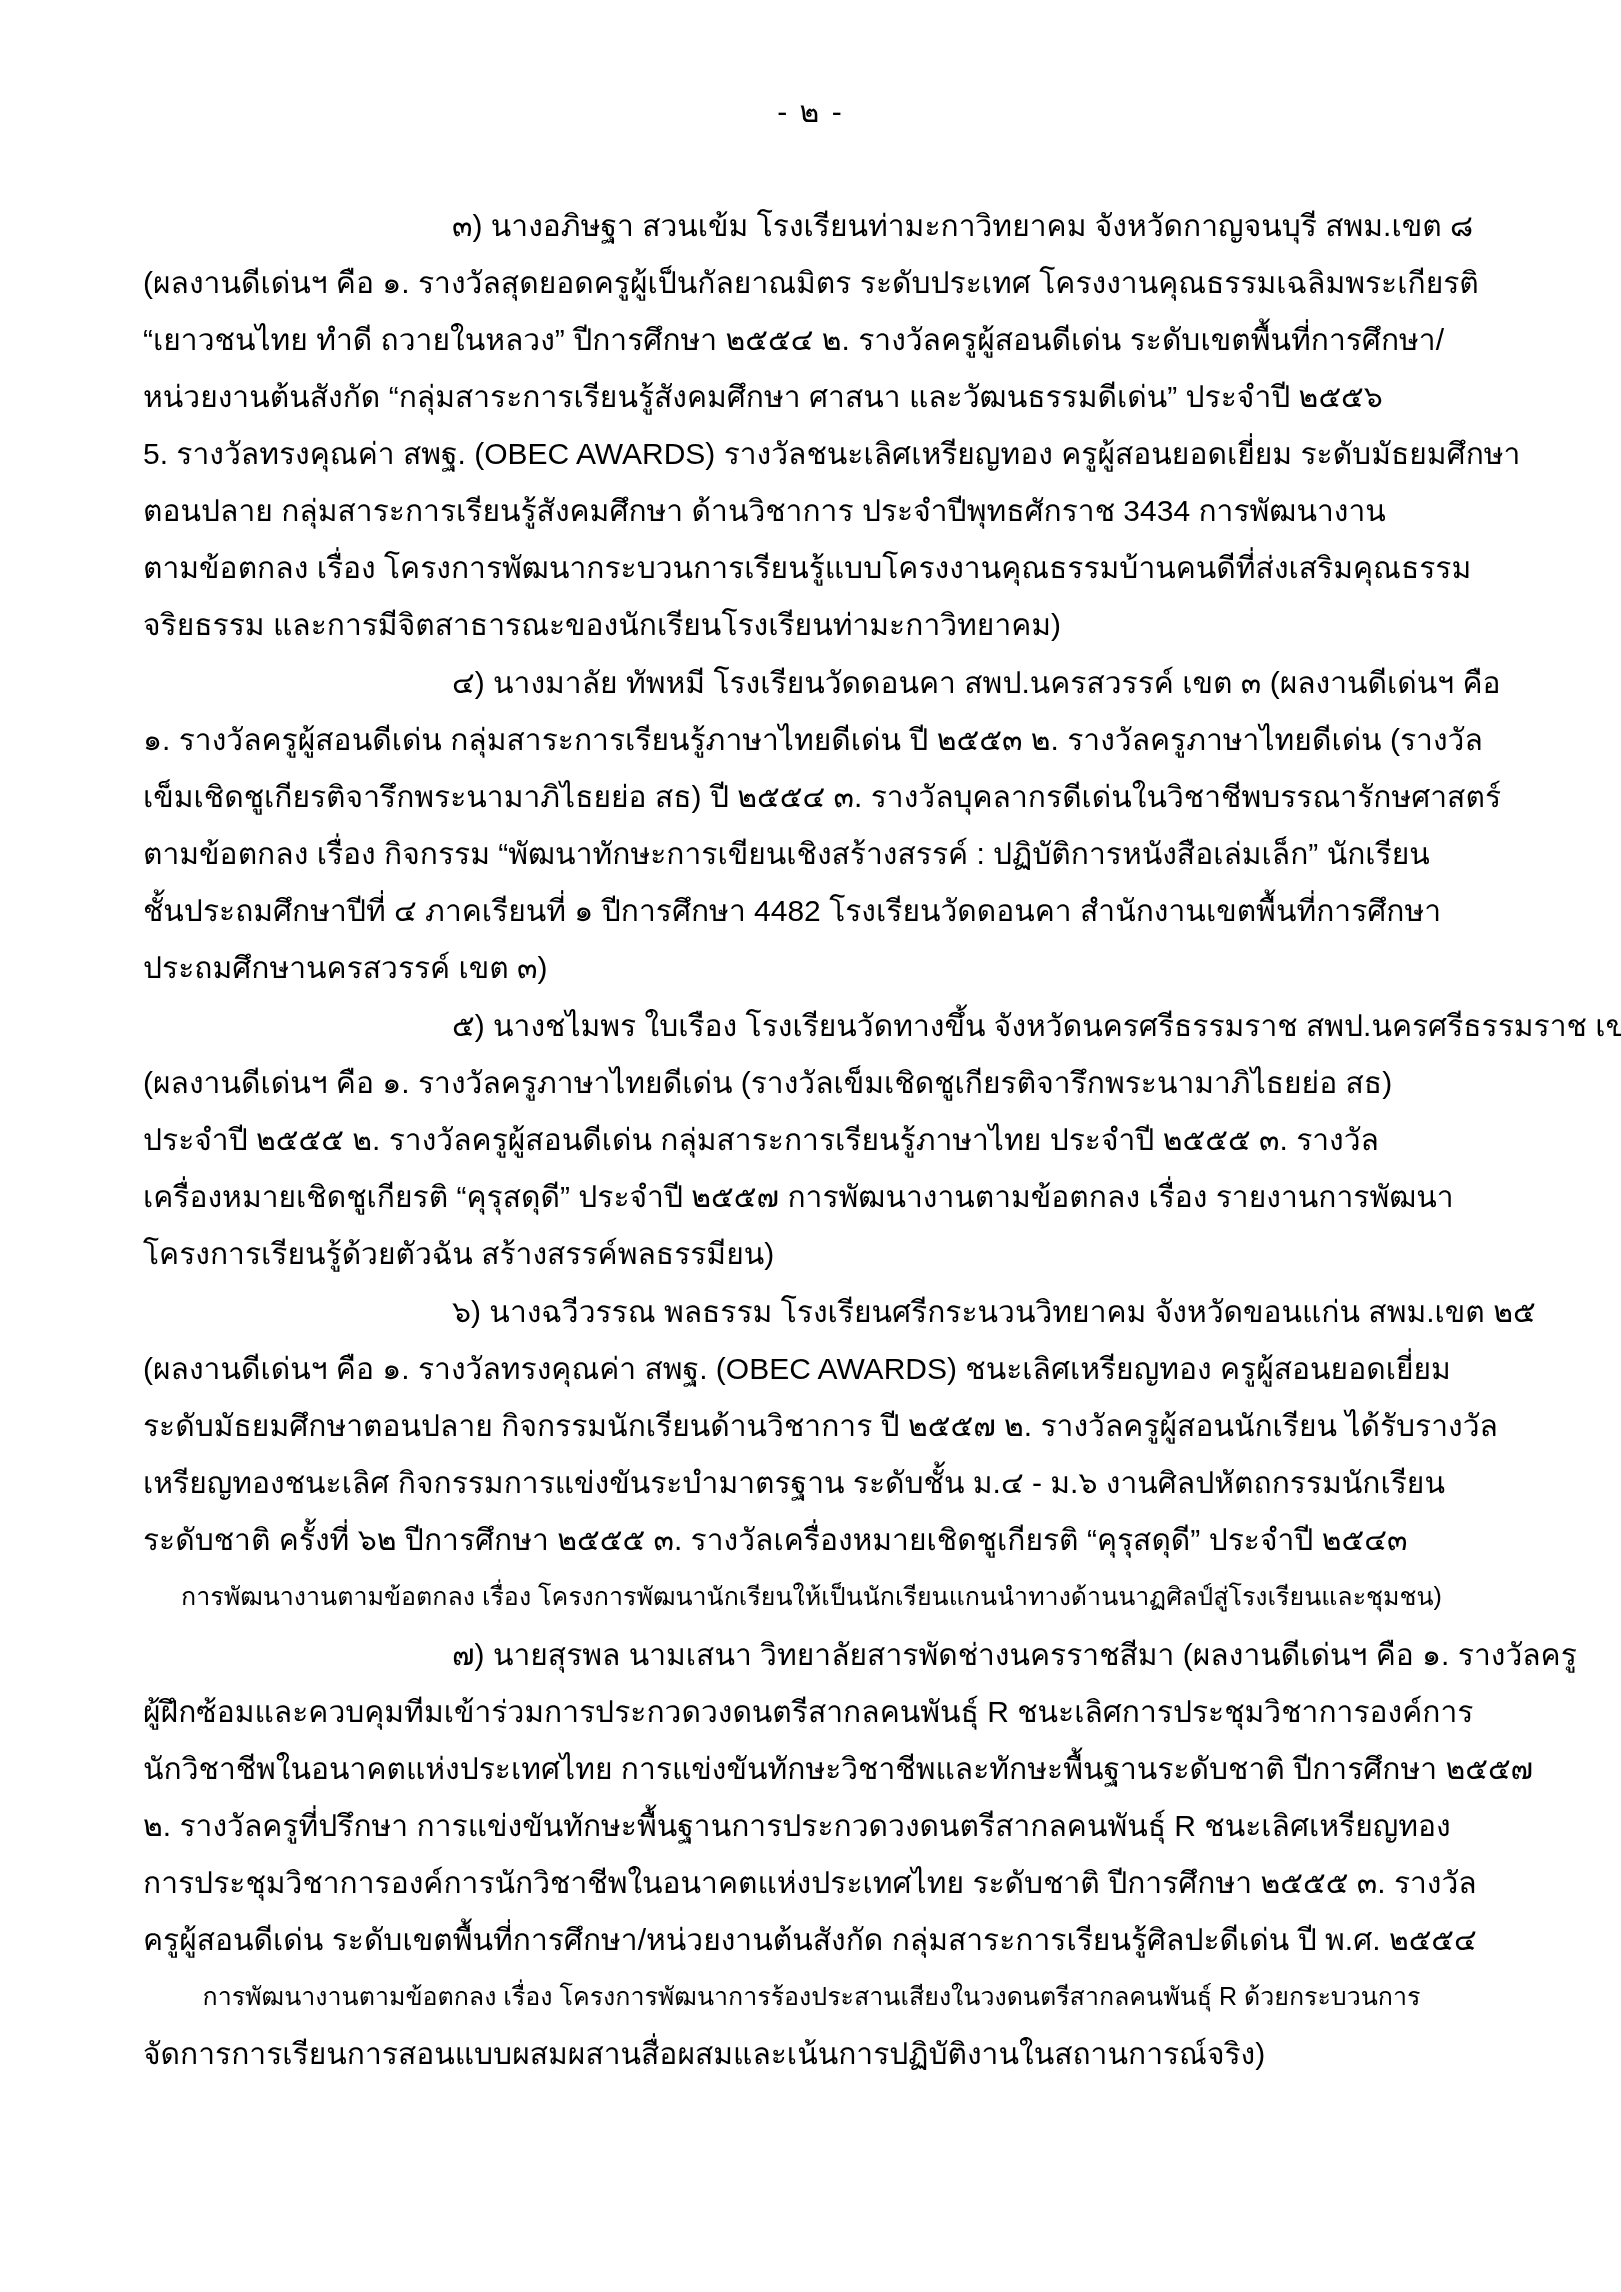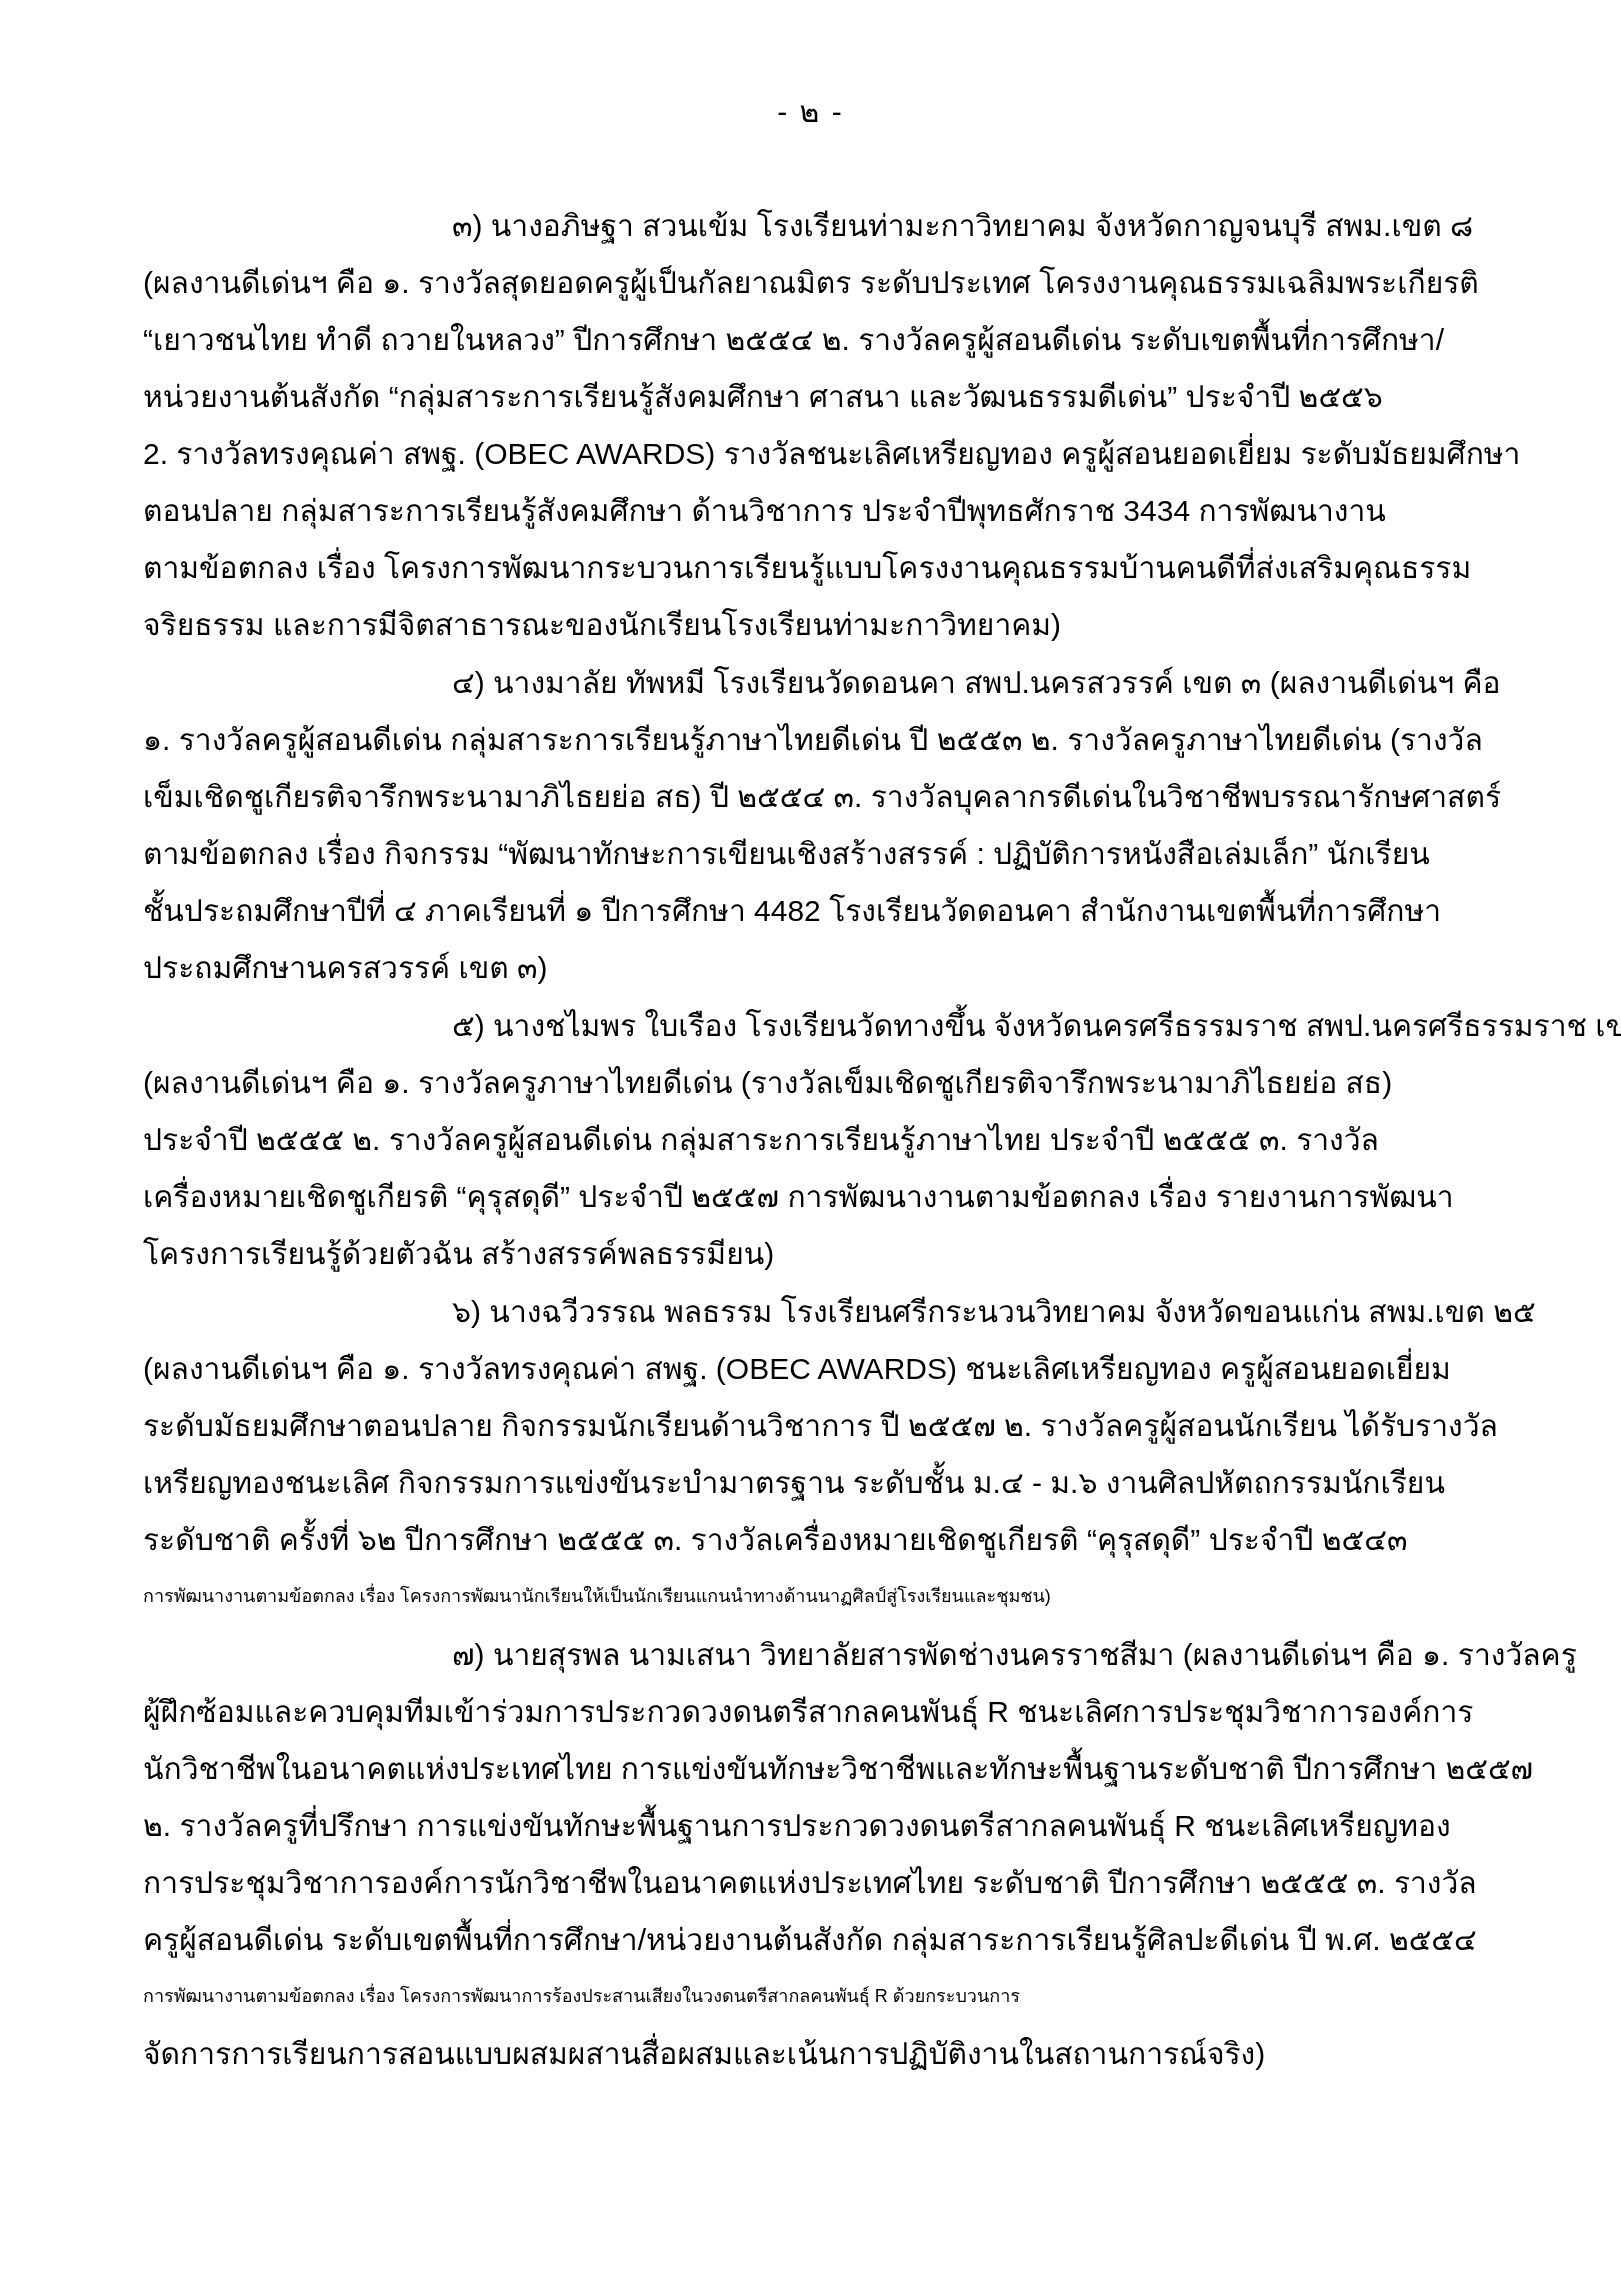--- a/index.html
+++ b/index.html
@@ -39,38 +39,39 @@
   }
   .ln {
     height: 57px;
     line-height: 57px;
     white-space: nowrap;
   }
   .first {
     padding-left: 309px;
   }
   .sm {
-    font-size: 18px;
+    font-size: 25px;
+    text-align: center;
   }
 </style>
 </head>
 <body>
 
 <div class="page">
 
   <div class="page-number">- ๒ -</div>
 
   <div class="doc-body">
 
     <div class="para">
       <div class="ln first">๓) นางอภิษฐา สวนเข้ม โรงเรียนท่ามะกาวิทยาคม จังหวัดกาญจนบุรี สพม.เขต ๘</div>
       <div class="ln">(ผลงานดีเด่นฯ คือ ๑. รางวัลสุดยอดครูผู้เป็นกัลยาณมิตร ระดับประเทศ โครงงานคุณธรรมเฉลิมพระเกียรติ</div>
       <div class="ln">“เยาวชนไทย ทำดี ถวายในหลวง” ปีการศึกษา ๒๕๕๔ ๒. รางวัลครูผู้สอนดีเด่น ระดับเขตพื้นที่การศึกษา/</div>
       <div class="ln">หน่วยงานต้นสังกัด “กลุ่มสาระการเรียนรู้สังคมศึกษา ศาสนา และวัฒนธรรมดีเด่น” ประจำปี ๒๕๕๖</div>
-      <div class="ln">2. รางวัลทรงคุณค่า สพฐ. (OBEC AWARDS) รางวัลชนะเลิศเหรียญทอง ครูผู้สอนยอดเยี่ยม ระดับมัธยมศึกษา</div>
+      <div class="ln">5. รางวัลทรงคุณค่า สพฐ. (OBEC AWARDS) รางวัลชนะเลิศเหรียญทอง ครูผู้สอนยอดเยี่ยม ระดับมัธยมศึกษา</div>
       <div class="ln">ตอนปลาย กลุ่มสาระการเรียนรู้สังคมศึกษา ด้านวิชาการ ประจำปีพุทธศักราช 3434 การพัฒนางาน</div>
       <div class="ln">ตามข้อตกลง เรื่อง โครงการพัฒนากระบวนการเรียนรู้แบบโครงงานคุณธรรมบ้านคนดีที่ส่งเสริมคุณธรรม</div>
       <div class="ln">จริยธรรม และการมีจิตสาธารณะของนักเรียนโรงเรียนท่ามะกาวิทยาคม)</div>
     </div>
 
     <div class="para">
       <div class="ln first">๔) นางมาลัย ทัพหมี โรงเรียนวัดดอนคา สพป.นครสวรรค์ เขต ๓ (ผลงานดีเด่นฯ คือ</div>
       <div class="ln">๑. รางวัลครูผู้สอนดีเด่น กลุ่มสาระการเรียนรู้ภาษาไทยดีเด่น ปี ๒๕๕๓ ๒. รางวัลครูภาษาไทยดีเด่น (รางวัล</div>
       <div class="ln">เข็มเชิดชูเกียรติจารึกพระนามาภิไธยย่อ สธ) ปี ๒๕๕๔ ๓. รางวัลบุคลากรดีเด่นในวิชาชีพบรรณารักษศาสตร์</div>
       <div class="ln">ตามข้อตกลง เรื่อง กิจกรรม “พัฒนาทักษะการเขียนเชิงสร้างสรรค์ : ปฏิบัติการหนังสือเล่มเล็ก” นักเรียน</div>

